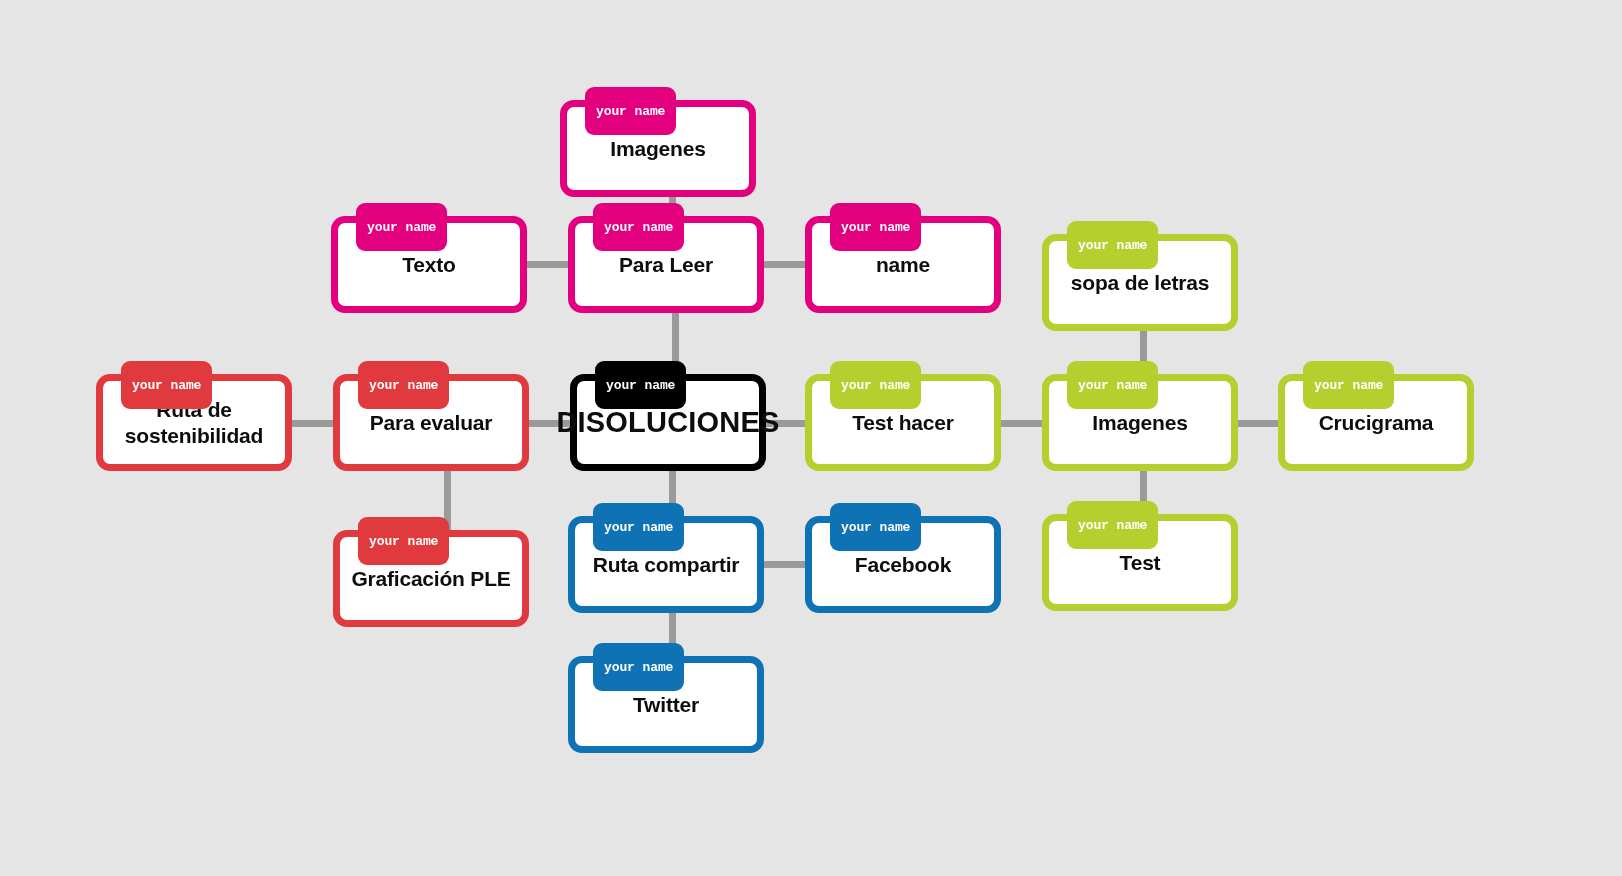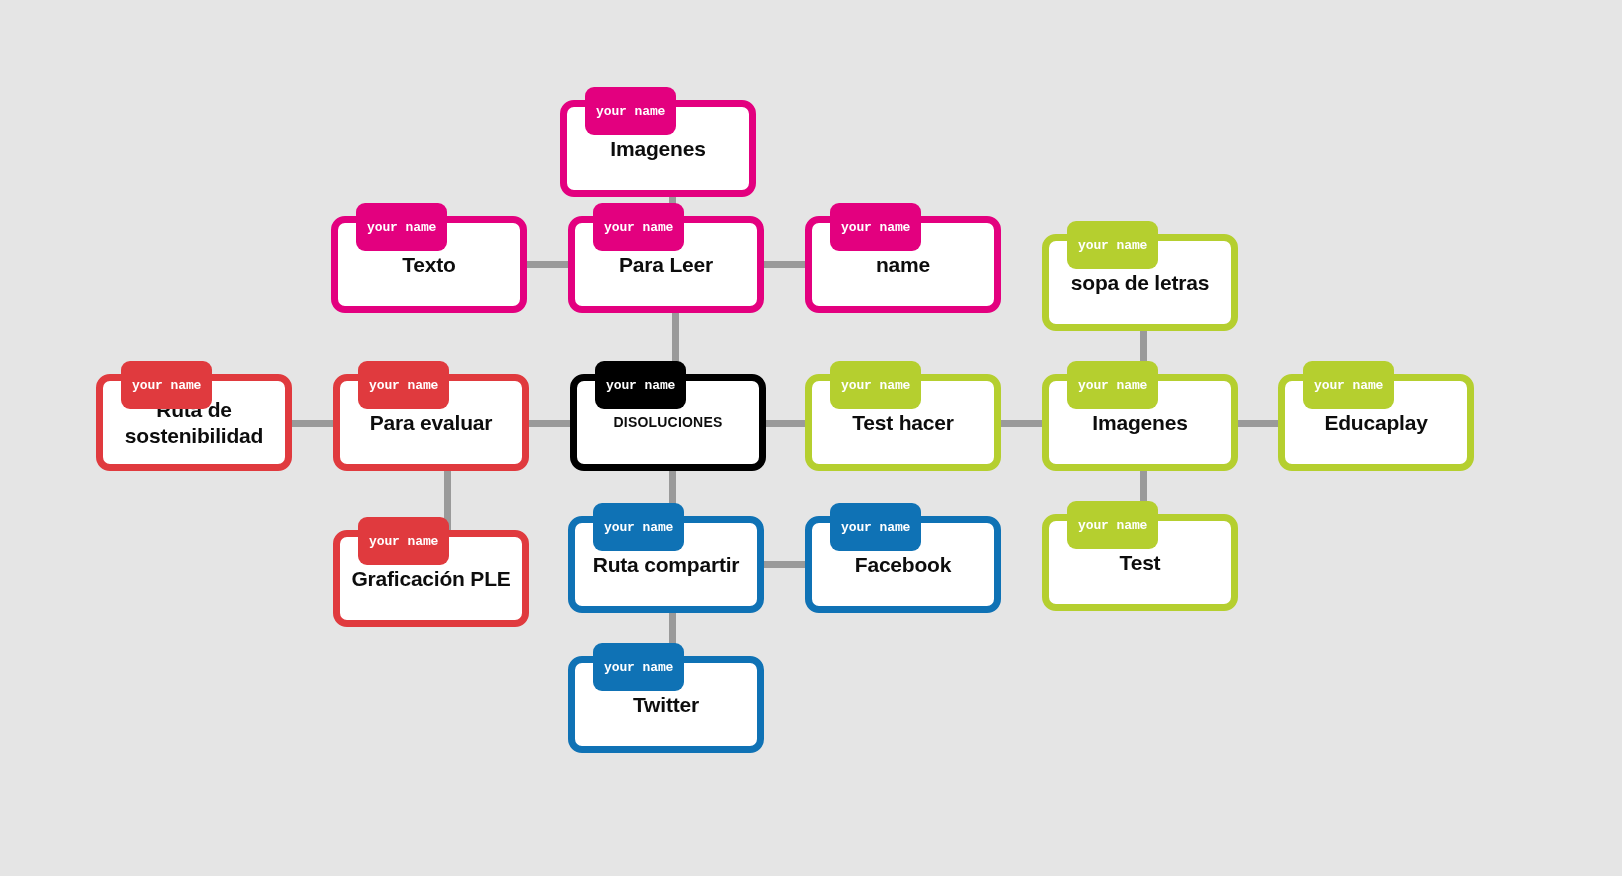--- a/index.html
+++ b/index.html
@@ -45,21 +45,21 @@
     font-weight: bold;
     font-size: 21px;
     color: #0d0d0d;
     text-align: center;
     line-height: 1.2;
     letter-spacing: -0.2px;
     padding: 0 10px;
     white-space: pre-line;
   }
   .node.central .node-label {
-    font-size: 14px;
+    font-size: 29px;
     letter-spacing: 0.2px;
   }
 
   
   .tab {
     position: absolute;
     top: -20px;
     left: 18px;
     height: 24px;
     padding: 12px 11px;
@@ -133,21 +133,21 @@
     <div class="node" style="left: 805px; top: 374px; width: 196px; height: 97px; border-color: rgb(181, 207, 47);">
       <div class="tab" style="background: rgb(181, 207, 47);">your name</div>
       <div class="node-label">Test hacer</div>
     </div>
     <div class="node" style="left: 1042px; top: 374px; width: 196px; height: 97px; border-color: rgb(181, 207, 47);">
       <div class="tab" style="background: rgb(181, 207, 47);">your name</div>
       <div class="node-label">Imagenes</div>
     </div>
     <div class="node" style="left: 1278px; top: 374px; width: 196px; height: 97px; border-color: rgb(181, 207, 47);">
       <div class="tab" style="background: rgb(181, 207, 47);">your name</div>
-      <div class="node-label">Educaplay</div>
+      <div class="node-label">Crucigrama</div>
     </div>
     <div class="node" style="left: 333px; top: 530px; width: 196px; height: 97px; border-color: rgb(224, 58, 62);">
       <div class="tab" style="background: rgb(224, 58, 62);">your name</div>
       <div class="node-label">Graficación PLE</div>
     </div>
     <div class="node" style="left: 568px; top: 516px; width: 196px; height: 97px; border-color: rgb(15, 114, 181);">
       <div class="tab" style="background: rgb(15, 114, 181);">your name</div>
       <div class="node-label">Ruta compartir</div>
     </div>
     <div class="node" style="left: 805px; top: 516px; width: 196px; height: 97px; border-color: rgb(15, 114, 181);">

